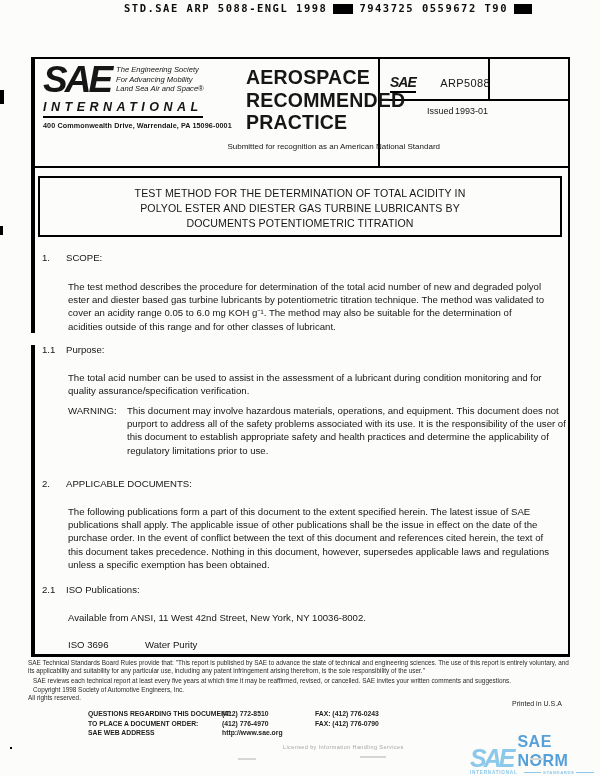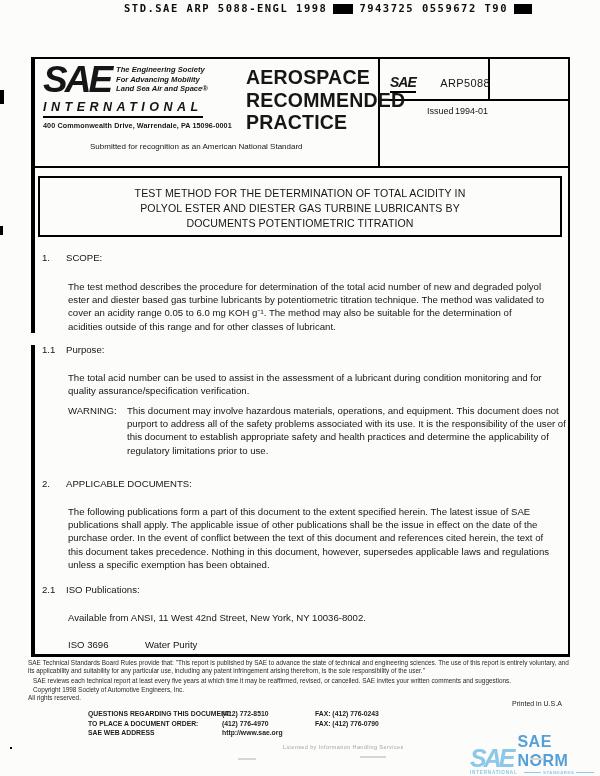--- a/index.html
+++ b/index.html
@@ -20,29 +20,29 @@
   .header-sep{position:absolute;left:33px;top:166px;width:535px;height:2px;background:#000;}
   .rightbox-border{position:absolute;left:378px;top:59px;width:2px;height:107px;background:#000;}
   .arp-row-sep{position:absolute;left:380px;top:99px;width:188px;height:2px;background:#000;}
   .arp-cell-divider{position:absolute;left:488px;top:59px;width:2px;height:40px;background:#000;}
 
   
   .sae-logo-block{position:absolute;left:43px;top:63px;}
   .sae-row{display:flex;align-items:flex-start;}
   .sae-big{font-size:37px;font-weight:900;font-style:italic;letter-spacing:-3px;line-height:34px;
            transform:scaleY(1.02);}
-  .tagline{margin-left:6px;margin-top:2px;font-size:7.6px;font-weight:bold;font-style:italic;line-height:9.6px;}
+  .tagline{margin-left:6px;margin-top:2px;font-size:7.6px;font-weight:normal;font-style:italic;line-height:9.6px;}
   .intl{font-size:12.5px;font-weight:bold;font-style:italic;letter-spacing:4.5px;border-bottom:2.5px solid #000;
         display:inline-block;padding-bottom:2px;margin-top:-2px;}
   .addr{font-size:7.2px;font-weight:bold;margin-top:3px;letter-spacing:0.1px;}
 
   
   .doc-type{position:absolute;left:246px;top:66px;font-size:19.5px;font-weight:bold;line-height:22.5px;
             letter-spacing:0.2px;}
-  .submitted{position:absolute;left:90px;top:142px;width:350px;text-align:left;font-size:8px;}
+  .submitted{position:absolute;left:90px;top:142px;width:350px;text-align:right;font-size:8px;}
 
   
   .sae-small{font-size:14px;font-weight:900;font-style:italic;letter-spacing:-1px;
              border-bottom:2px solid #000;padding-bottom:1px;}
   .arp-num{font-size:11px;font-weight:normal;margin-left:20px;letter-spacing:0.4px;}
   .arp-cell{position:absolute;left:390px;top:73px;}
   .issued-label{position:absolute;left:387px;top:106px;font-size:9px;padding-left:40px;}
   .issued-date{position:absolute;left:455px;top:106px;font-size:9px;}
 
   
@@ -115,21 +115,21 @@
     <div>RECOMMENDED</div>
     <div>PRACTICE</div>
   </div>
   <div class="submitted">Submitted for recognition as an American National Standard</div>
 
   <div class="arp-cell">
     <span class="sae-small">SAE</span>
     <span class="arp-num">ARP5088</span>
   </div>
   <div class="issued-label">Issued</div>
-  <div class="issued-date">1994-01</div>
+  <div class="issued-date">1993-01</div>
 
   <div class="title-box">
     <div>TEST METHOD FOR THE DETERMINATION OF TOTAL ACIDITY IN</div>
     <div>POLYOL ESTER AND DIESTER GAS TURBINE LUBRICANTS BY</div>
     <div>DOCUMENTS POTENTIOMETRIC TITRATION</div>
   </div>
 
   <div class="sec-head" style="left:42px;top:252px;">
     <span class="sec-num">1.</span><span>SCOPE:</span>
   </div>

